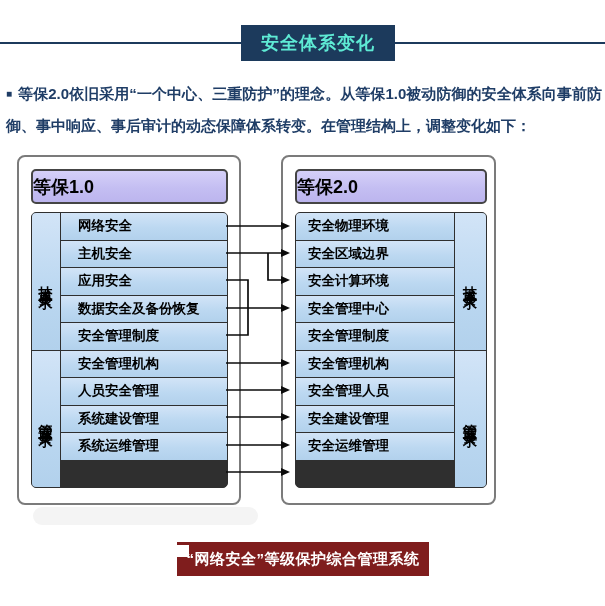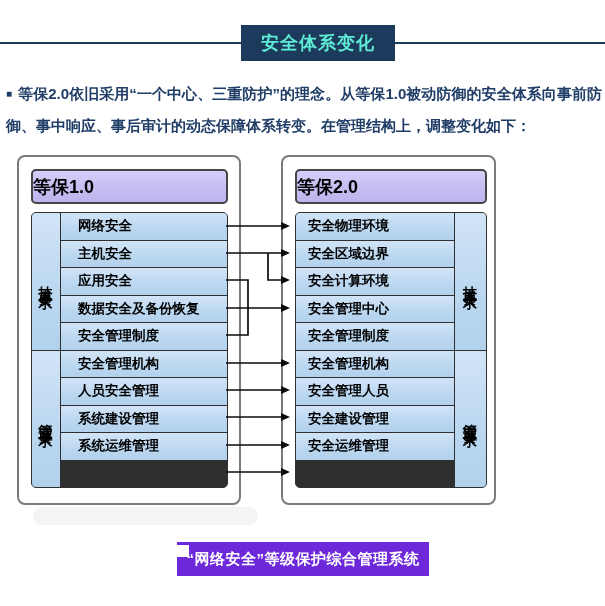--- a/index.html
+++ b/index.html
@@ -51,21 +51,21 @@
   .tbl-right .vlabel.mgmt{grid-row:6/11;}
   .tbl-right .row-cell{grid-column:1;}
 
   
   svg.arrows{position:absolute;left:0;top:0;width:605px;height:606px;pointer-events:none;z-index:1;}
 
   
   .ghost{position:absolute;left:33px;top:507px;width:225px;height:18px;background:#f4f4f4;border-radius:9px;}
 
   
-  .bottom-banner{position:absolute;left:177px;top:542px;width:252px;height:34px;background:#6d28d9;
+  .bottom-banner{position:absolute;left:177px;top:542px;width:252px;height:34px;background:#7f1d1d;
                  display:flex;align-items:center;justify-content:center;z-index:1;}
   .bottom-banner span{color:#fff;font-weight:bold;font-size:15px;letter-spacing:0.5px;}
   .notch{position:absolute;left:177px;top:545px;width:12px;height:12px;background:#fff;z-index:2;}
 </style>
 </head>
 <body>
 
 <div id="page">
 
   <div class="top-rule"></div>

